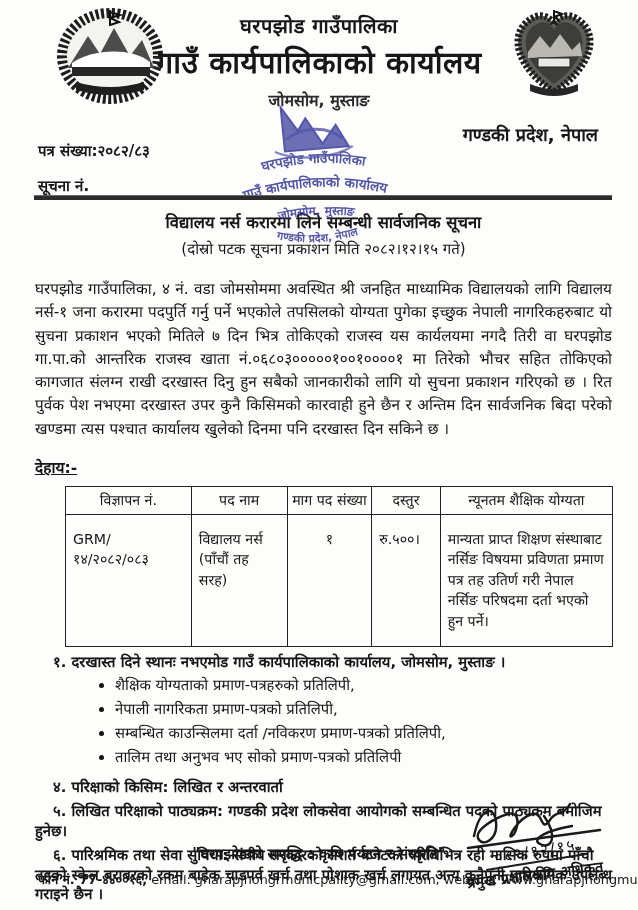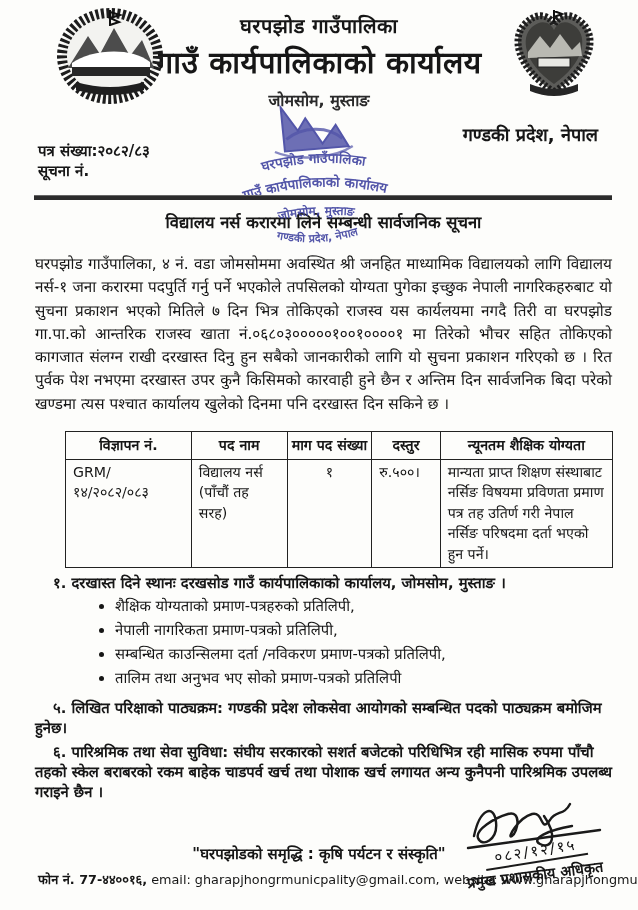--- a/index.html
+++ b/index.html
@@ -13,34 +13,34 @@
   
   .header{position:relative;height:200px;}
   .logo-left{position:absolute;left:56px;top:6px;width:108px;height:100px;}
   .logo-right{position:absolute;left:502px;top:6px;width:104px;height:96px;}
   .head-center{text-align:center;padding-top:12px;}
   .muni-name{font-size:20px;font-weight:bold;letter-spacing:.5px;}
   .office-name{font-size:30px;font-weight:bold;margin-top:2px;letter-spacing:.5px;}
   .office-loc{font-size:16px;font-weight:bold;margin-top:7px;color:#2a2a2a;}
   .province{position:absolute;right:40px;top:122px;font-size:18px;font-weight:bold;}
   .letter-no{position:absolute;left:38px;top:140px;font-size:15px;font-weight:bold;}
-  .notice-no{position:absolute;left:38px;top:160px;font-size:15px;font-weight:bold;}
+  .notice-no{position:absolute;left:38px;top:175px;font-size:15px;font-weight:bold;}
   .head-rule{position:absolute;left:34px;right:26px;top:195px;height:4px;background:#2c2c2c;border-top:1px solid #666;}
   .stamp{position:absolute;left:226px;top:86px;width:176px;height:170px;opacity:.88;transform:rotate(-3deg);pointer-events:none;}
 
   
   .content{padding:2px 26px 0 35px;}
   .notice-title{text-align:center;font-weight:bold;font-size:16.5px;margin-top:8px;}
   .notice-sub{text-align:center;font-size:15px;margin-top:5px;}
   .body-par{margin-top:20px;font-size:15.3px;line-height:1.52;text-align:justify;}
   .detail-label{margin-top:10px;font-weight:bold;font-size:15.5px;text-decoration:underline;}
 
   table.vacancy{border-collapse:collapse;margin:8px 0 5px 30px;width:548px;table-layout:fixed;}
-  table.vacancy th,table.vacancy td{border:1.5px solid #222;padding:2px 7px;font-size:14.2px;line-height:1.45;vertical-align:top;}
-  table.vacancy th{font-weight:bold;padding:3px 4px;}
+  table.vacancy th,table.vacancy td{border:1.5px solid #222;padding:14px 7px;font-size:14.2px;line-height:1.45;vertical-align:top;}
+  table.vacancy th{font-weight:normal;padding:3px 4px;}
   .c-center{text-align:center;}
 
   .items{margin-top:5px;font-size:14.8px;line-height:1.34;}
   .items p{margin:4px 0;text-indent:18px;font-weight:bold;}
   .items ul{list-style:disc;margin:2px 0 10px 62px;padding-left:18px;font-weight:normal;}
   .items li{margin:4px 0;line-height:1.35;}
 
   
   .signature{position:absolute;left:440px;top:792px;width:190px;text-align:center;}
   .sig-scrawl{display:block;margin:0 auto -14px auto;}
@@ -111,21 +111,23 @@
     </svg>
 
     <div class="province">गण्डकी प्रदेश, नेपाल</div>
     <div class="letter-no">पत्र संख्या:२०८२/८३</div>
     <div class="notice-no">सूचना नं.</div>
     <div class="head-rule"></div>
   </div>
 
   <div class="content">
     <div class="notice-title">विद्यालय नर्स करारमा लिने सम्बन्धी सार्वजनिक सूचना</div>
+    <div class="notice-sub">(दोस्रो पटक सूचना प्रकाशन मिति २०८२।१२।१५ गते)</div>
     <p class="body-par">घरपझोड गाउँपालिका, ४ नं. वडा जोमसोममा अवस्थित श्री जनहित माध्यामिक विद्यालयको लागि विद्यालय नर्स-१ जना करारमा पदपुर्ति गर्नु पर्ने भएकोले तपसिलको योग्यता पुगेका इच्छुक नेपाली नागरिकहरुबाट यो सुचना प्रकाशन भएको मितिले ७ दिन भित्र तोकिएको राजस्व यस कार्यलयमा नगदै तिरी वा घरपझोड गा.पा.को आन्तरिक राजस्व खाता नं.०६८०३०००००१००१००००१ मा तिरेको भौचर सहित तोकिएको कागजात संलग्न राखी दरखास्त दिनु हुन सबैको जानकारीको लागि यो सुचना प्रकाशन गरिएको छ । रित पुर्वक पेश नभएमा दरखास्त उपर कुनै किसिमको कारवाही हुने छैन र अन्तिम दिन सार्वजनिक बिदा परेको खण्डमा त्यस पश्चात कार्यालय खुलेको दिनमा पनि दरखास्त दिन सकिने छ ।</p>
+    <div class="detail-label">देहाय:-</div>
 
     <table class="vacancy">
       <colgroup>
         <col style="width:23%">
           <col style="width:17.5%">
           <col style="width:15.5%">
           <col style="width:12.5%">
           <col style="width:31.5%">
       </colgroup>
       <tbody>
@@ -140,27 +142,28 @@
         <td>GRM/१४/२०८२/०८३</td>
         <td>विद्यालय नर्स (पाँचौं तह सरह)</td>
         <td class="c-center">१</td>
         <td>रु.५००।</td>
         <td>मान्यता प्राप्त शिक्षण संस्थाबाट नर्सिङ विषयमा प्रविणता प्रमाण पत्र तह उतिर्ण गरी नेपाल नर्सिङ परिषदमा दर्ता भएको हुन पर्ने।</td>
       </tr>
     </tbody>
       </table>
 
     <div class="items">
-      <p><span>१.</span> <span>दरखास्त दिने स्थानः दरखसोड गाउँ कार्यपालिकाको कार्यालय, जोमसोम, मुस्ताङ ।</span></p>
+      <p><span>१.</span> <span>दरखास्त दिने स्थानः नभएमोड गाउँ कार्यपालिकाको कार्यालय, जोमसोम, मुस्ताङ ।</span></p>
       <ul>
         <li>शैक्षिक योग्यताको प्रमाण-पत्रहरुको प्रतिलिपी,</li>
         <li>नेपाली नागरिकता प्रमाण-पत्रको प्रतिलिपी,</li>
         <li>सम्बन्धित काउन्सिलमा दर्ता /नविकरण प्रमाण-पत्रको प्रतिलिपी,</li>
         <li>तालिम तथा अनुभव भए सोको प्रमाण-पत्रको प्रतिलिपी</li>
       </ul>
+      <p><span>४.</span> <span>परिक्षाको किसिम: लिखित र अन्तरवार्ता</span></p>
       <p><span>५.</span> <span>लिखित परिक्षाको पाठ्यक्रम: गण्डकी प्रदेश लोकसेवा आयोगको सम्बन्धित पदको पाठ्यक्रम बमोजिम हुनेछ।</span></p>
       <p><span>६.</span> <span>पारिश्रमिक तथा सेवा सुविधा: संघीय सरकारको सशर्त बजेटको परिधिभित्र रही मासिक रुपमा पाँचौ तहको स्केल बराबरको रकम बाहेक चाडपर्व खर्च तथा पोशाक खर्च लगायत अन्य कुनैपनी पारिश्रमिक उपलब्ध गराइने छैन ।</span></p>
 
     </div>
   </div>
 
   <div class="signature">
     <svg class="sig-scrawl" width="150" height="62" viewBox="0 0 150 62">
       <g stroke="#1a1a1a" stroke-width="2.4" fill="none" stroke-linecap="round">
         <path d="M14 44 C20 16 34 12 36 30 C38 48 22 56 18 46 C15 38 34 26 48 22 C62 18 58 40 52 44 C46 48 58 26 72 22 C84 19 80 42 90 28 C96 18 104 24 110 12"></path>

